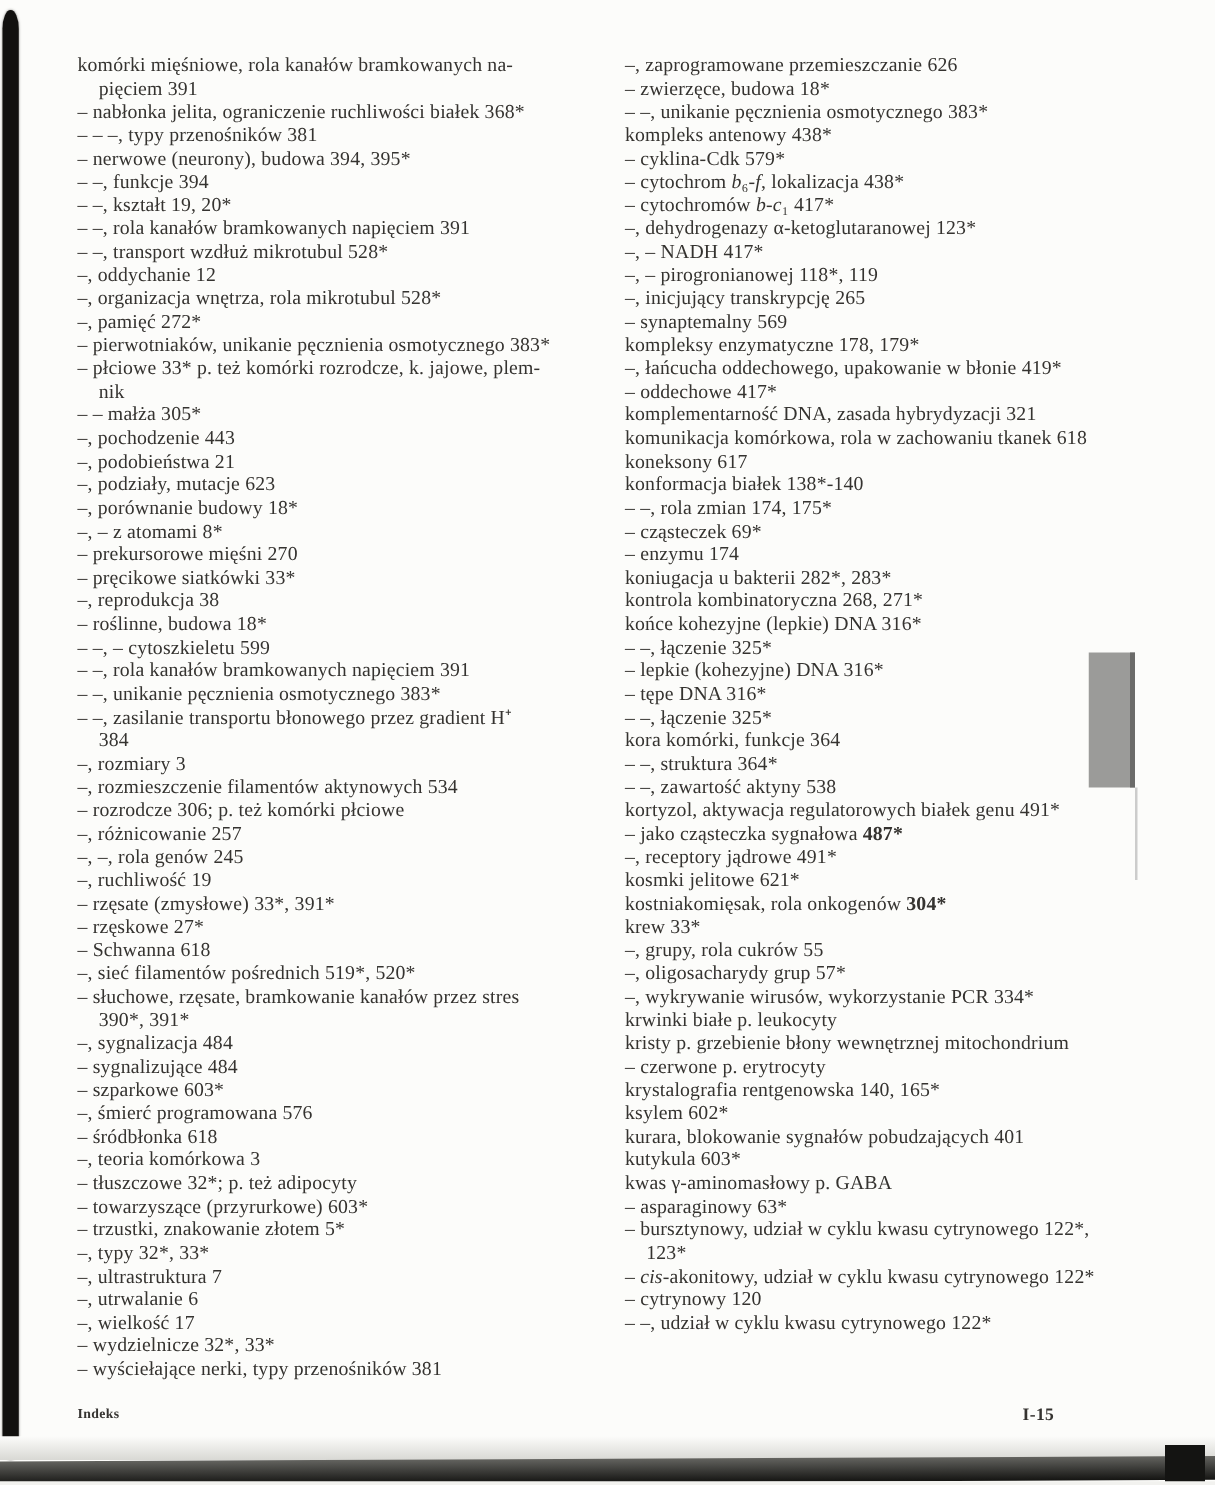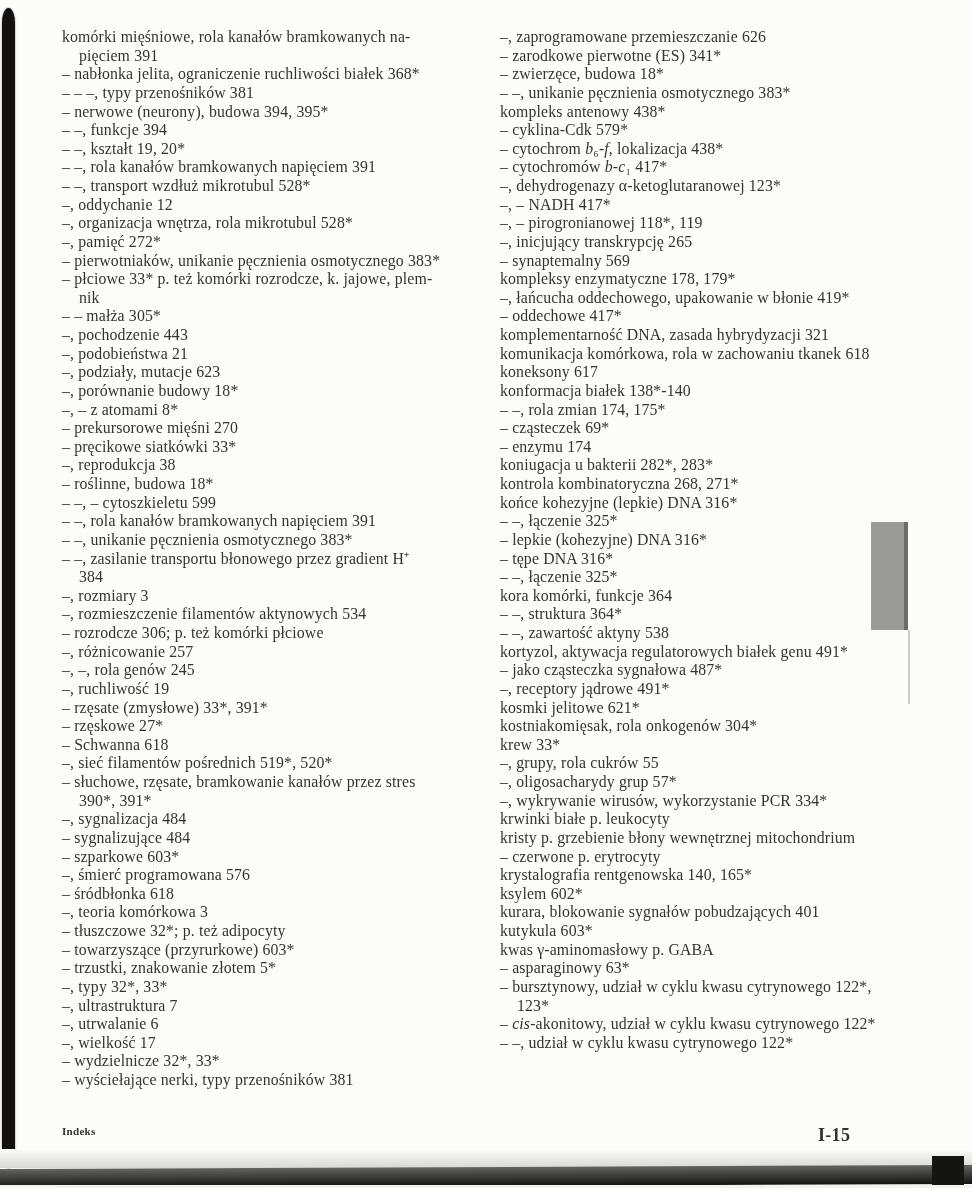--- a/index.html
+++ b/index.html
@@ -1,32 +1,32 @@
 <!DOCTYPE html>
 <html><head>
 <meta charset="utf-8">
 <style>
   html,body{margin:0;padding:0}
   body{
     width:972px;height:1188px;position:relative;overflow:hidden;
     background:#fcfcfa;color:#353330;
     font-family:"Liberation Serif", serif;
   }
-  .col{position:absolute;top:28px}
+  .col{position:absolute;top:44px}
   .col-left{left:62px;width:432px}
   .col-right{left:500px;width:450px}
   p.line{
     margin:0;height:18.64px;line-height:18.64px;
     font-size:15.8px;white-space:nowrap;letter-spacing:.15px;
   }
   p.ind1{padding-left:17px}
   .it{font-style:italic}
-  .bd{font-weight:normal}
+  .bd{font-weight:bold}
   .footer-left{position:absolute;left:62px;top:1125px;font-weight:bold;font-size:11px;letter-spacing:.3px}
-  .footer-right{position:absolute;left:818px;top:1125px;font-weight:bold;font-size:18px;letter-spacing:.3px}
+  .footer-right{position:absolute;left:818px;top:1125px;font-weight:bold;font-size:14px;letter-spacing:.3px}
   
   .gutter{
     position:absolute;left:2px;top:8px;width:13px;height:1160px;
     background:#12110f;border-radius:7px/16px;box-shadow:0 0 2px rgba(20,18,15,.55);
   }
   .tab{
     position:absolute;left:871px;top:522px;width:33px;height:108px;
     background:#9b9b99;border-right:4px solid #6b6b69;
   }
   .tab-line{position:absolute;left:908px;top:630px;width:2px;height:74px;background:#cccccb}
@@ -95,21 +95,20 @@
     <p class="line"><span>– trzustki, znakowanie złotem 5*</span></p>
     <p class="line"><span>–, typy 32*, 33*</span></p>
     <p class="line"><span>–, ultrastruktura 7</span></p>
     <p class="line"><span>–, utrwalanie 6</span></p>
     <p class="line"><span>–, wielkość 17</span></p>
     <p class="line"><span>– wydzielnicze 32*, 33*</span></p>
     <p class="line"><span>– wyściełające nerki, typy przenośników 381</span></p>
   </div>
 <div class="col col-right" id="col-right">
     <p class="line"><span>–, zaprogramowane przemieszczanie 626</span></p>
-    <p class="line"><span>– zarodkowe pierwotne (ES) 341*</span></p>
     <p class="line"><span>– zwierzęce, budowa 18*</span></p>
     <p class="line"><span>– –, unikanie pęcznienia osmotycznego 383*</span></p>
     <p class="line"><span>kompleks antenowy 438*</span></p>
     <p class="line"><span>– cyklina-Cdk 579*</span></p>
     <p class="line"><span>– cytochrom </span><span class="it">b</span><span>₆-</span><span class="it">f</span><span>, lokalizacja 438*</span></p>
     <p class="line"><span>– cytochromów </span><span class="it">b</span><span>-</span><span class="it">c</span><span>₁ 417*</span></p>
     <p class="line"><span>–, dehydrogenazy α-ketoglutaranowej 123*</span></p>
     <p class="line"><span>–, – NADH 417*</span></p>
     <p class="line"><span>–, – pirogronianowej 118*, 119</span></p>
     <p class="line"><span>–, inicjujący transkrypcję 265</span></p>
@@ -148,20 +147,21 @@
     <p class="line"><span>– czerwone p. erytrocyty</span></p>
     <p class="line"><span>krystalografia rentgenowska 140, 165*</span></p>
     <p class="line"><span>ksylem 602*</span></p>
     <p class="line"><span>kurara, blokowanie sygnałów pobudzających 401</span></p>
     <p class="line"><span>kutykula 603*</span></p>
     <p class="line"><span>kwas γ-aminomasłowy p. GABA</span></p>
     <p class="line"><span>– asparaginowy 63*</span></p>
     <p class="line"><span>– bursztynowy, udział w cyklu kwasu cytrynowego 122*,</span></p>
     <p class="line ind1"><span>123*</span></p>
     <p class="line"><span>– </span><span class="it">cis</span><span>-akonitowy, udział w cyklu kwasu cytrynowego 122*</span></p>
+    <p class="line"><span>– cytrynowy 120</span></p>
     <p class="line"><span>– –, udział w cyklu kwasu cytrynowego 122*</span></p>
   </div>
 
 <span class="footer-left">Indeks</span>
 <span class="footer-right">I-15</span>
 
 <div class="tab"></div>
 <div class="tab-line"></div>
 
 <div class="band-light"></div>

